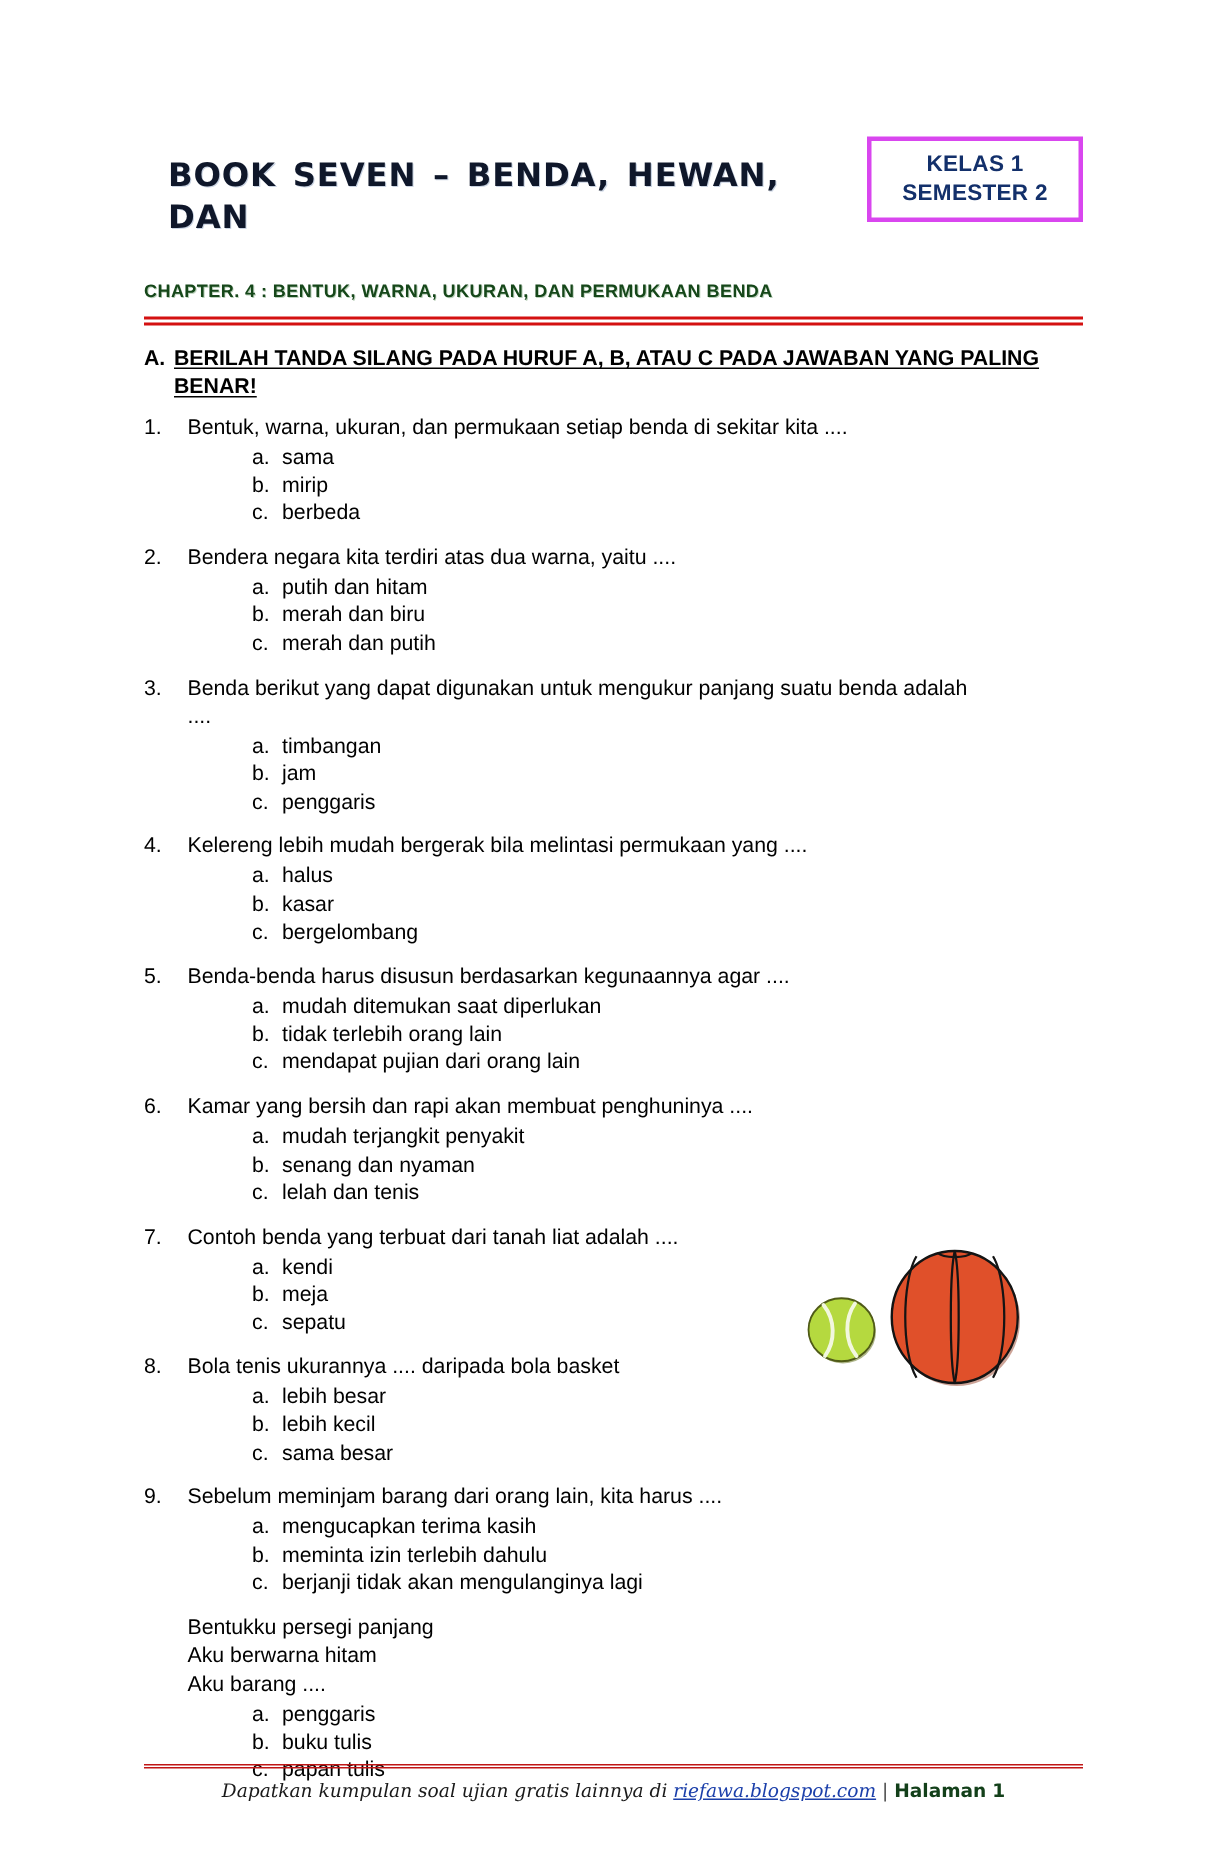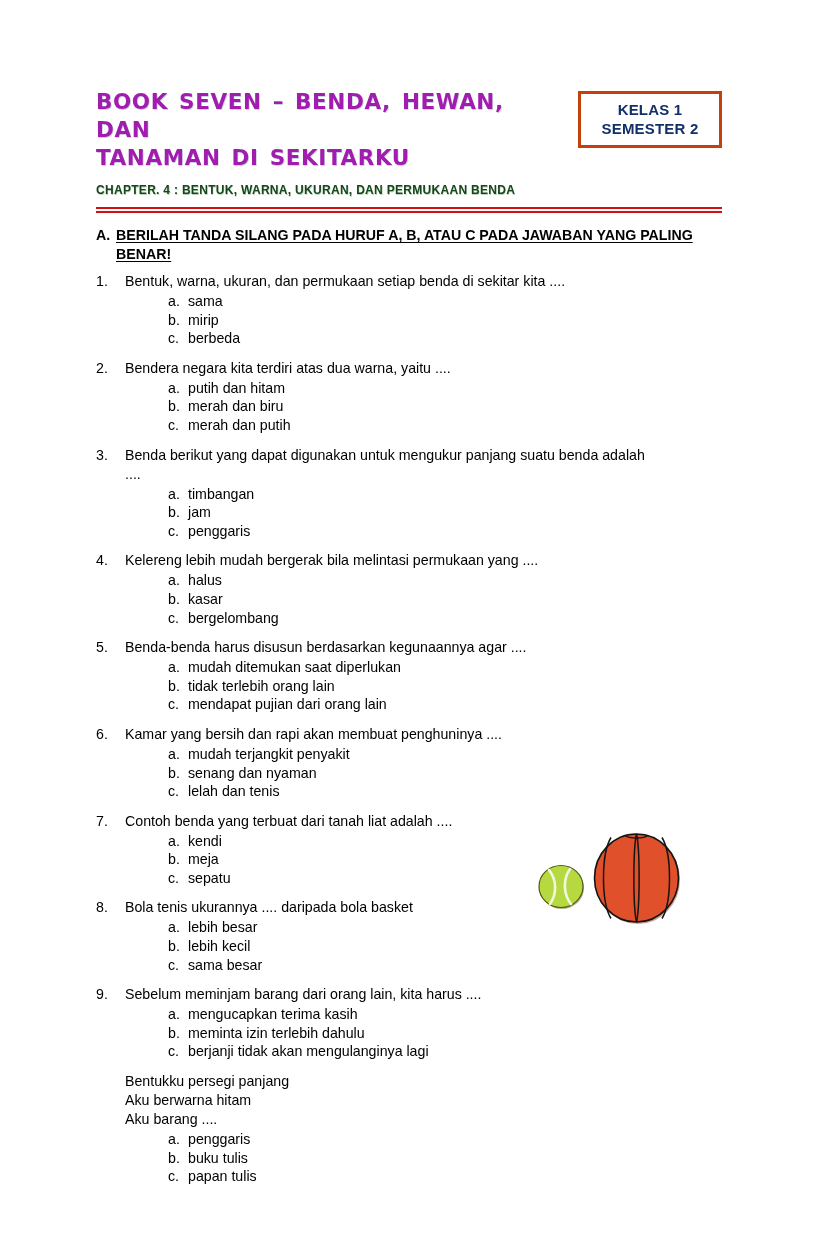--- a/index.html
+++ b/index.html
@@ -34,27 +34,27 @@
   }
   .title-block {
     width: 470px;
   }
   .doc-title {
     font-family: "DejaVu Sans", sans-serif;
     font-weight: bold;
     font-size: 21.5px;
     line-height: 28px;
     letter-spacing: 0.6px;
-    color: #a21caf;
+    color: #0f172a;
     word-spacing: 3px;
-    margin: 0;
+    margin: 16px;
     text-shadow: 0.7px 0.7px 0 #c9d3e2;
   }
   .kelas-box {
-    border: 3px solid #c2410c;
+    border: 3px solid #d946ef;
     padding: 6px 14px 7px 14px;
     text-align: center;
     margin-top: 3px;
     min-width: 110px;
   }
   .kelas-line {
     font-family: "Liberation Sans", sans-serif;
     font-weight: bold;
     font-size: 15px;
     line-height: 19px;
@@ -196,21 +196,20 @@
 </head>
 <body>
 
 <div class="page">
 
   <div class="content">
 
     <div class="header-row">
       <div class="title-block">
         <div class="doc-title">BOOK  SEVEN  –  BENDA,  HEWAN,  DAN</div>
-        <div class="doc-title">TANAMAN DI SEKITARKU</div>
       </div>
       <div class="kelas-box">
         <div class="kelas-line">KELAS 1</div>
         <div class="kelas-line">SEMESTER 2</div>
       </div>
     </div>
 
     <div class="chapter-line">CHAPTER. 4 : BENTUK, WARNA, UKURAN, DAN PERMUKAAN BENDA</div>
 
     <div class="rule-double"></div>
@@ -452,14 +451,18 @@
         <ellipse cx="99.5" cy="49" rx="42" ry="44" fill="none" stroke="#141414" stroke-width="1.6"></ellipse>
         <path d="M99.5 5 C 96 20, 96 78, 99.5 93" fill="none" stroke="#141414" stroke-width="1.5"></path>
         <path d="M99.5 5 C 103 20, 103 78, 99.5 93" fill="none" stroke="#141414" stroke-width="1.5"></path>
         <path d="M74 8.5 C 64 25, 64 73, 74 89.5" fill="none" stroke="#141414" stroke-width="1.5"></path>
         <path d="M125 8.5 C 135 25, 135 73, 125 89.5" fill="none" stroke="#141414" stroke-width="1.5"></path>
         <path d="M88 6.2 C 92 10, 107 10, 111 6.2" fill="none" stroke="#141414" stroke-width="1.4"></path>
       </g>
     </svg>
   </div>
 
+  <div class="footer">
+    <div class="footer-rule"></div>
+    <div class="footer-text"><span>Dapatkan kumpulan soal ujian gratis lainnya di </span><a class="footer-link" href="#">riefawa.blogspot.com</a><span class="footer-sep"> | </span><span class="footer-page">Halaman</span>&nbsp;<span class="footer-pagenum">1</span></div>
+  </div>
 
 </div>
 
 </body></html>

